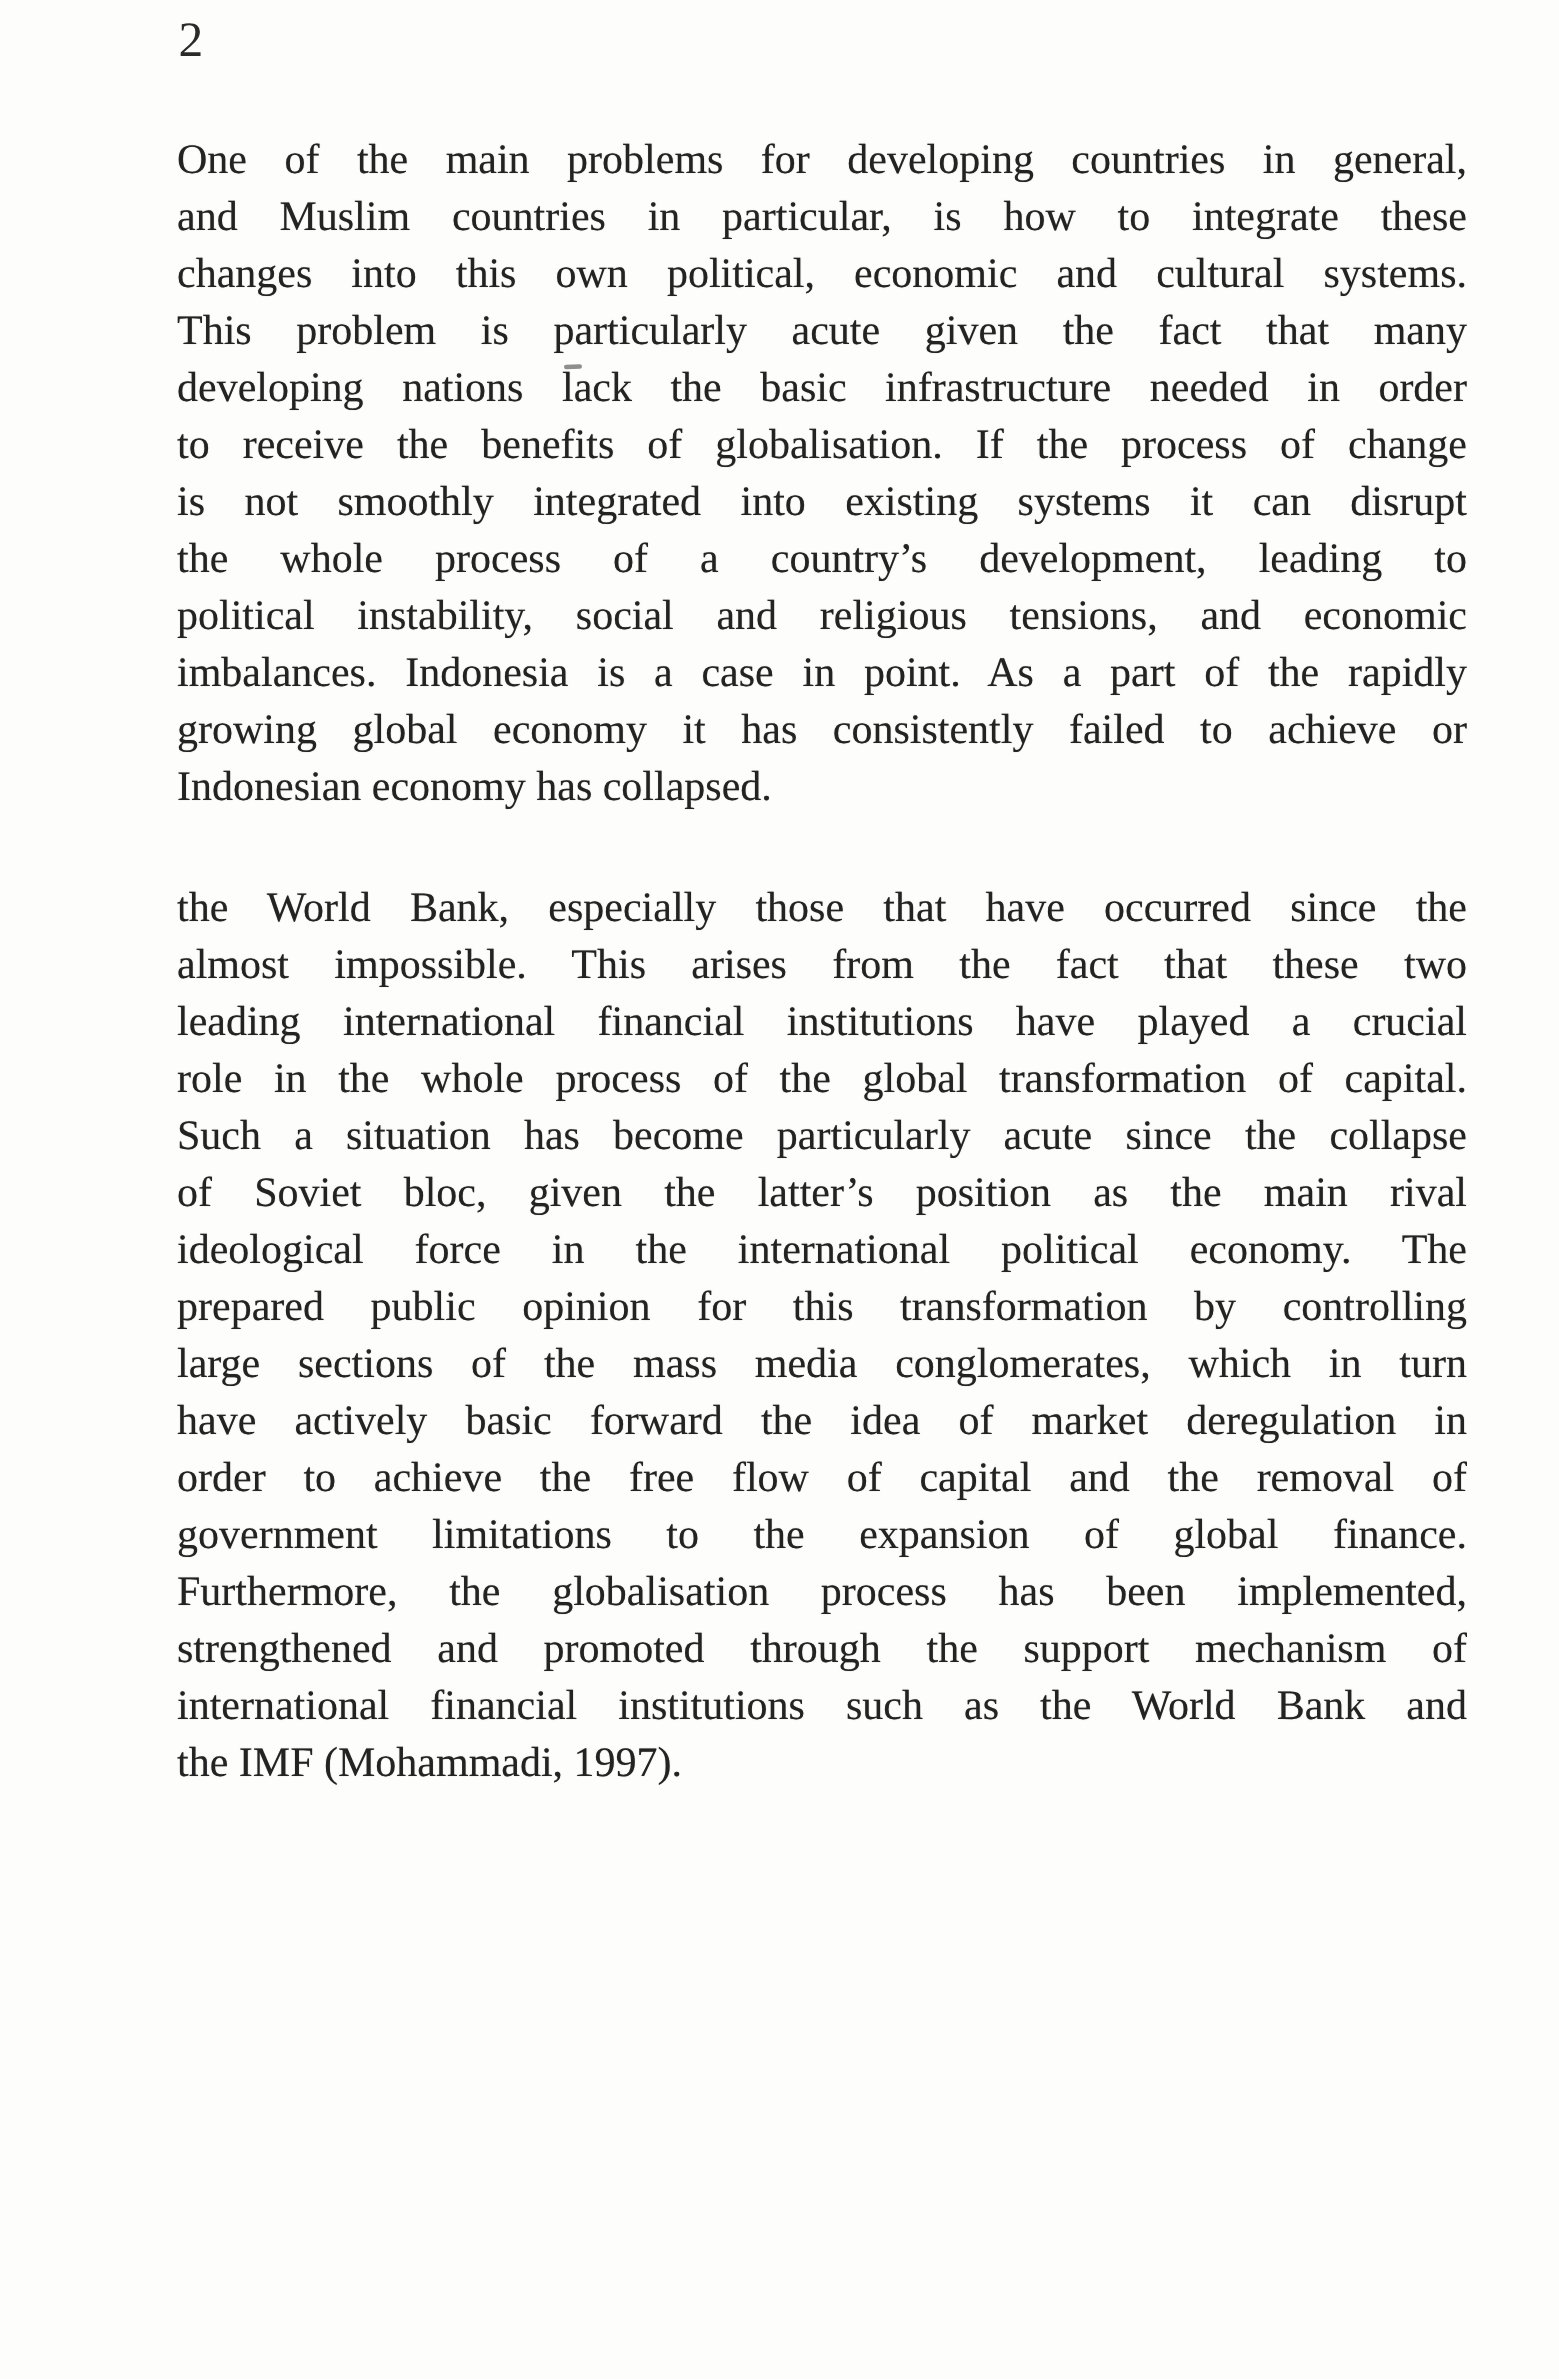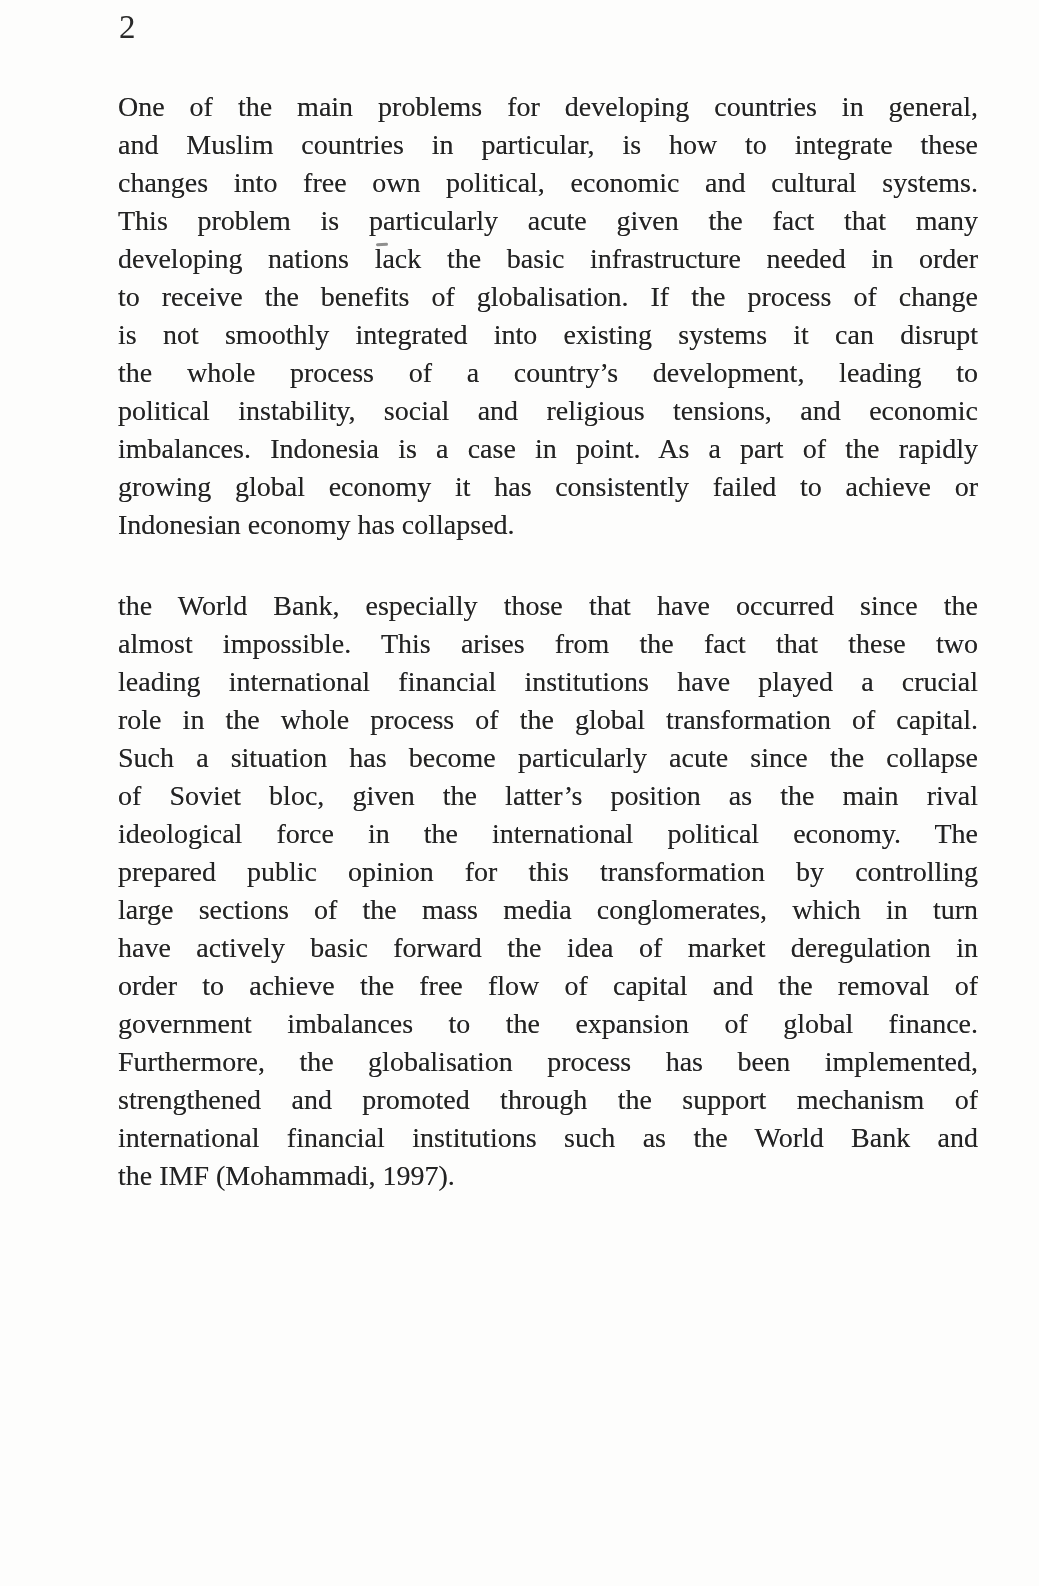--- a/index.html
+++ b/index.html
@@ -64,21 +64,21 @@
 
 <div class="page">
 
   <div class="pageno">2</div>
 
   <div class="textblock">
 
     <div class="para para1">
       <div class="line">One of the main problems for developing countries in general,</div>
       <div class="line">and Muslim countries in particular, is how to integrate these</div>
-      <div class="line">changes into free own political, economic and cultural systems.</div>
+      <div class="line">changes into this own political, economic and cultural systems.</div>
       <div class="line">This problem is particularly acute given the fact that many</div>
       <div class="line">developing nations lack the basic infrastructure needed in order</div>
       <div class="line">to receive the benefits of globalisation. If the process of change</div>
       <div class="line">is not smoothly integrated into existing systems it can disrupt</div>
       <div class="line">the whole process of a country’s development, leading to</div>
       <div class="line">political instability, social and religious tensions, and economic</div>
       <div class="line">imbalances. Indonesia is a case in point. As a part of the rapidly</div>
       <div class="line">growing global economy it has consistently failed to achieve or</div>
       <div class="line last">Indonesian economy has collapsed.</div>
     </div>
@@ -88,21 +88,21 @@
       <div class="line">almost impossible. This arises from the fact that these two</div>
       <div class="line">leading international financial institutions have played a crucial</div>
       <div class="line">role in the whole process of the global transformation of capital.</div>
       <div class="line">Such a situation has become particularly acute since the collapse</div>
       <div class="line">of Soviet bloc, given the latter’s position as the main rival</div>
       <div class="line">ideological force in the international political economy. The</div>
       <div class="line">prepared public opinion for this transformation by controlling</div>
       <div class="line">large sections of the mass media conglomerates, which in turn</div>
       <div class="line">have actively basic forward the idea of market deregulation in</div>
       <div class="line">order to achieve the free flow of capital and the removal of</div>
-      <div class="line">government imbalances to the expansion of global finance.</div>
+      <div class="line">government limitations to the expansion of global finance.</div>
       <div class="line">Furthermore, the globalisation process has been implemented,</div>
       <div class="line">strengthened and promoted through the support mechanism of</div>
       <div class="line">international financial institutions such as the World Bank and</div>
       <div class="line last">the IMF (Mohammadi, 1997).</div>
     </div>
 
   </div>
 
   <div class="speck speck-1"></div>
 

